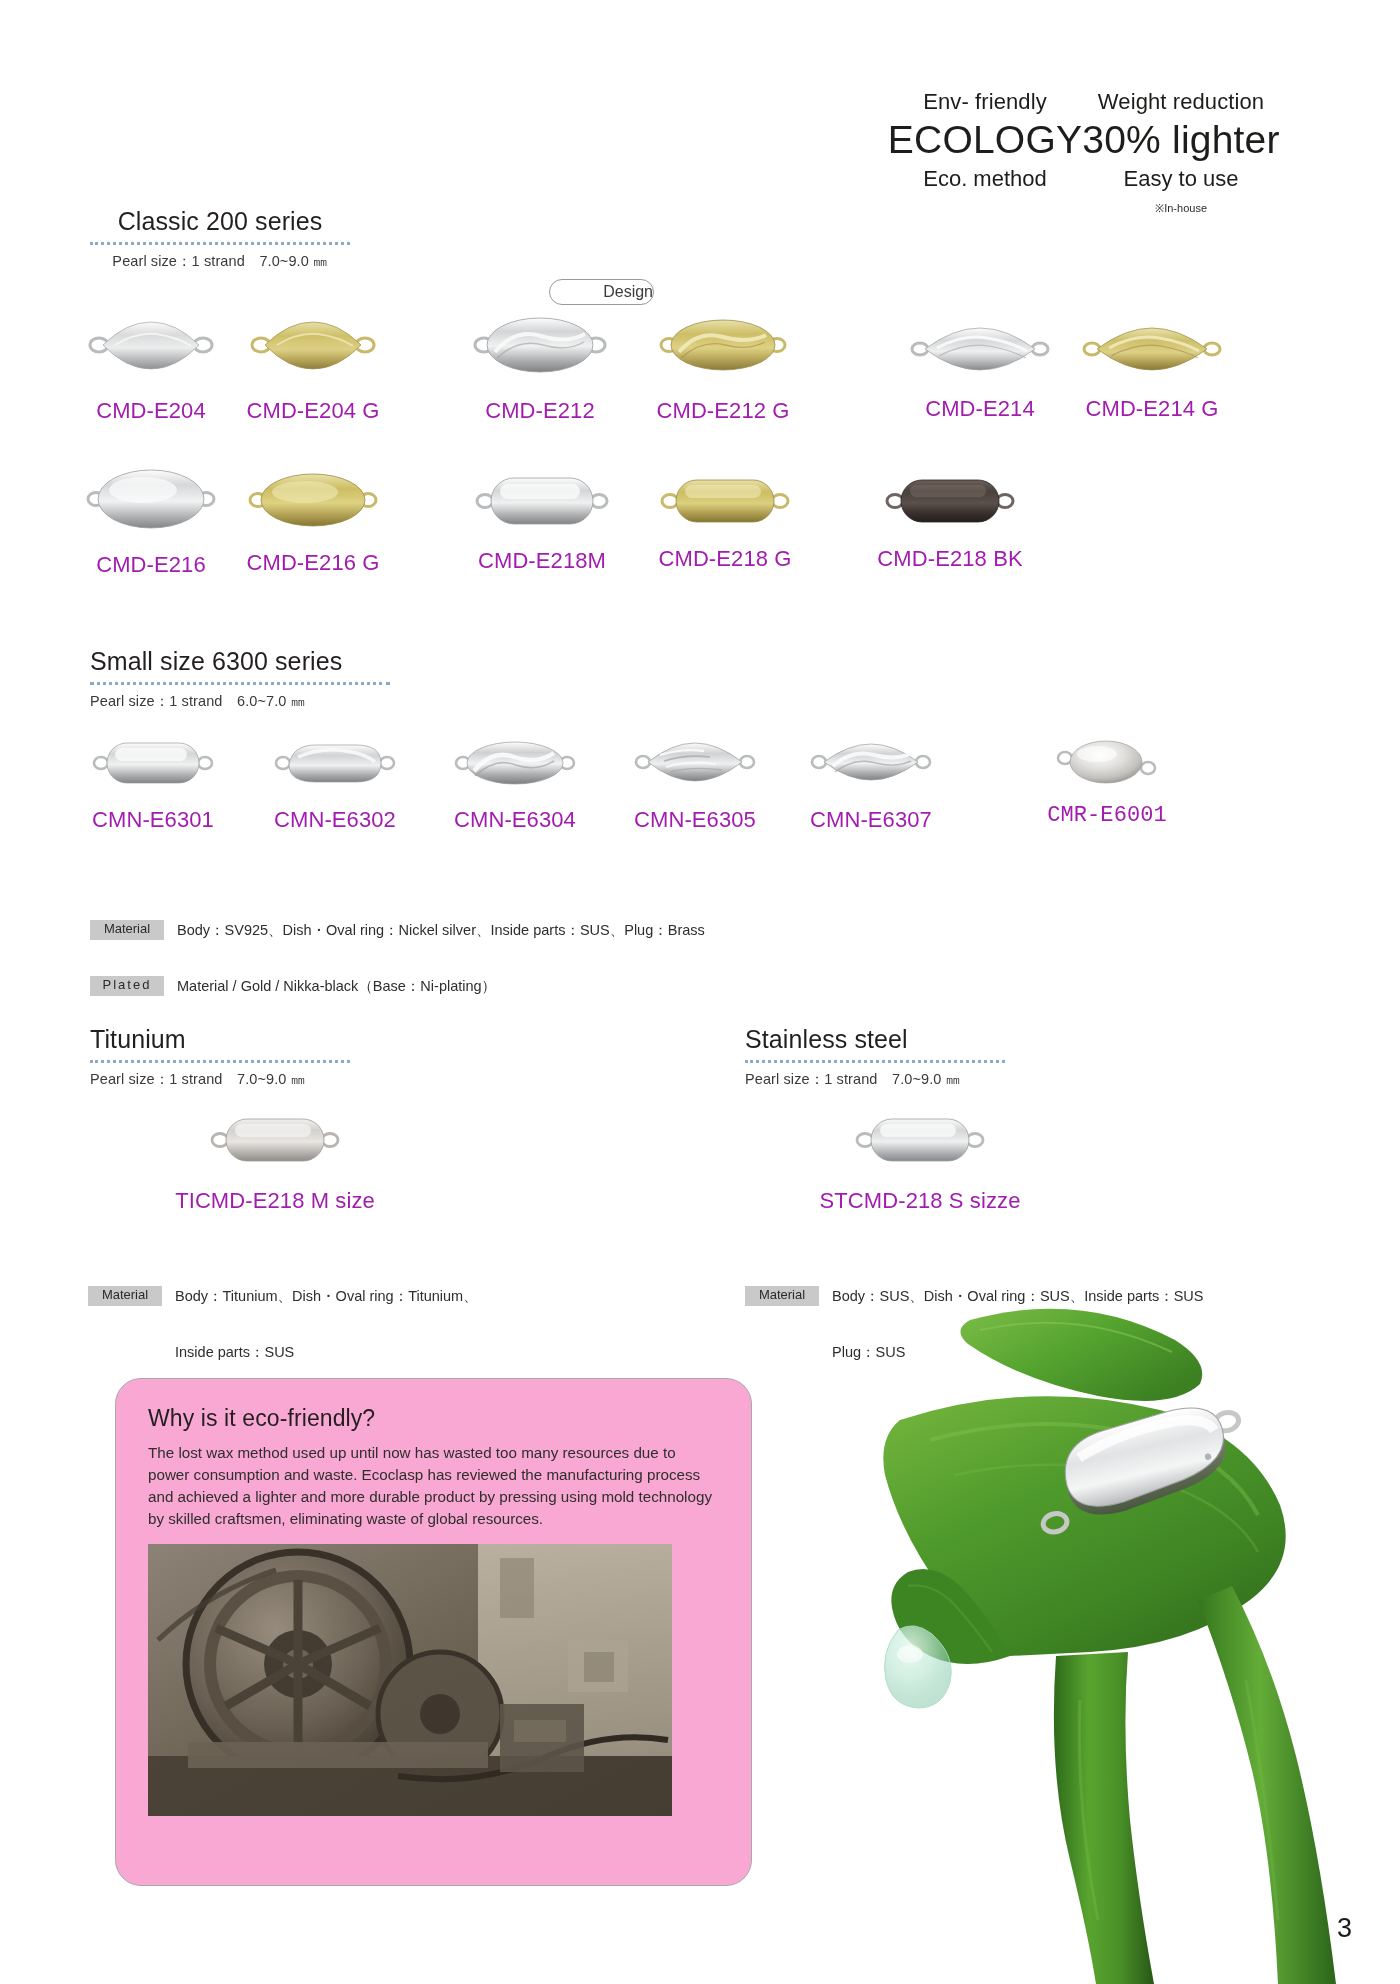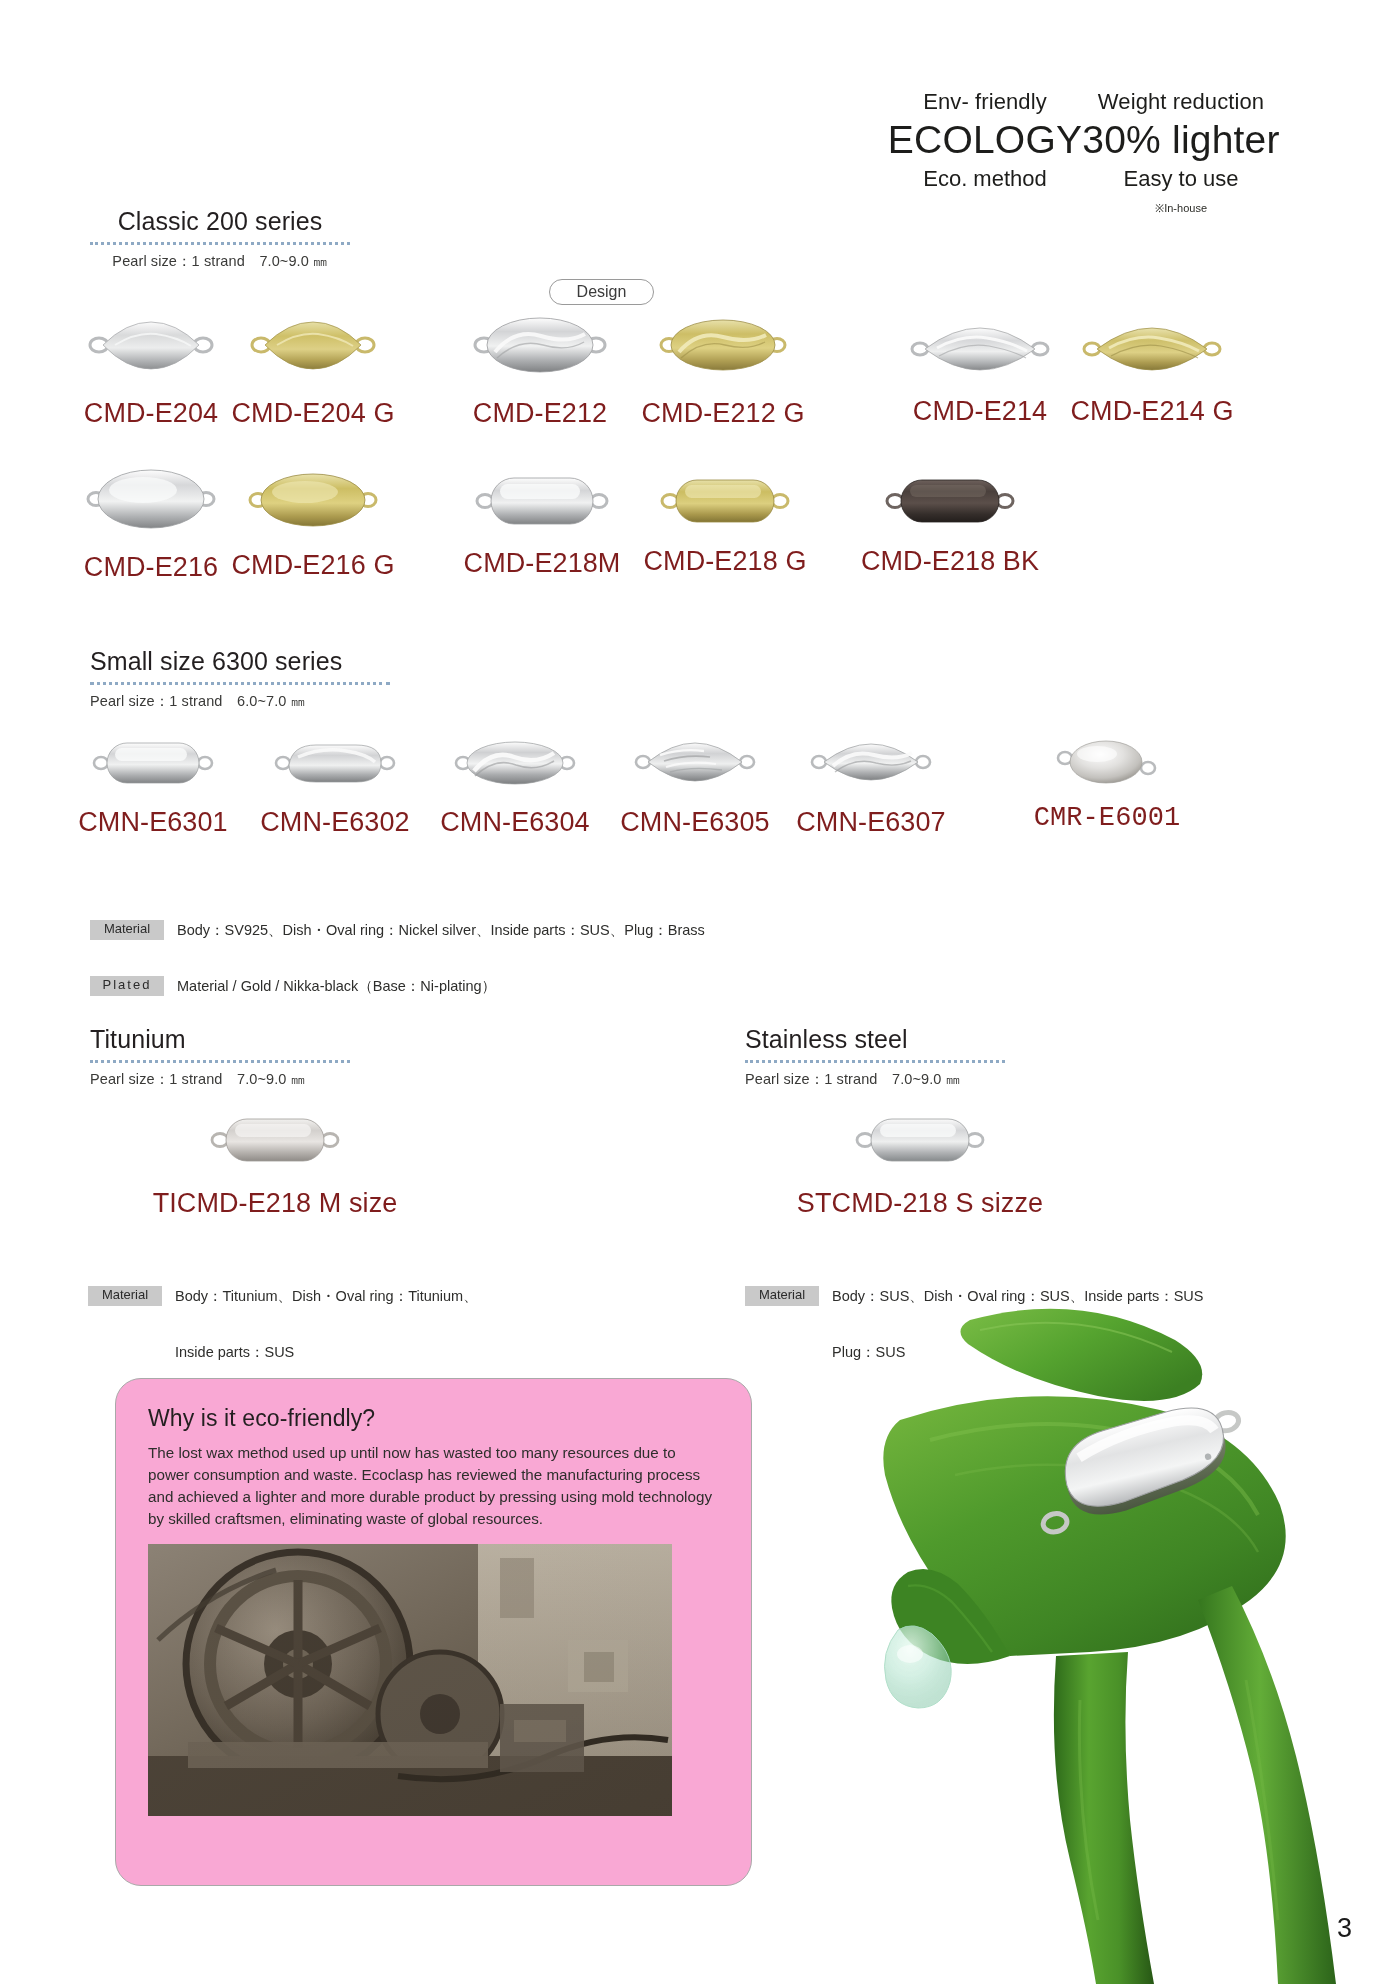--- a/index.html
+++ b/index.html
@@ -73,41 +73,41 @@
     margin-top: 7px;
     font-size: 14.5px;
     color: #3a3a38;
     white-space: nowrap;
     letter-spacing: 0.1px;
   }
 
   
   .product { position: absolute; text-align: center; }
   .product .caption {
-    font-size: 27px;
-    color: #7f1d1d;
+    font-size: 22px;
+    color: #a21caf;
     letter-spacing: 0.1px;
     white-space: nowrap;
   }
   .clasp {
     position: relative;
     margin: 0 auto;
     display: block;
   }
 
   
   #design-pill {
     position: absolute;
     left: 549px;
     top: 279px;
     width: 105px;
     height: 26px;
     border: 1px solid #9a9a9a;
     border-radius: 13px;
-    text-align: center;
+    text-align: right;
     font-size: 16px;
     line-height: 24px;
     color: #3b3b3b;
     background: #fff;
   }
 
   
   .matblock { position: absolute; font-size: 14.5px; color: #2e2e2c; }
   .matrow { display: flex; align-items: flex-start; margin-bottom: 5px; margin-top: 36px; }
   .matlabel {

